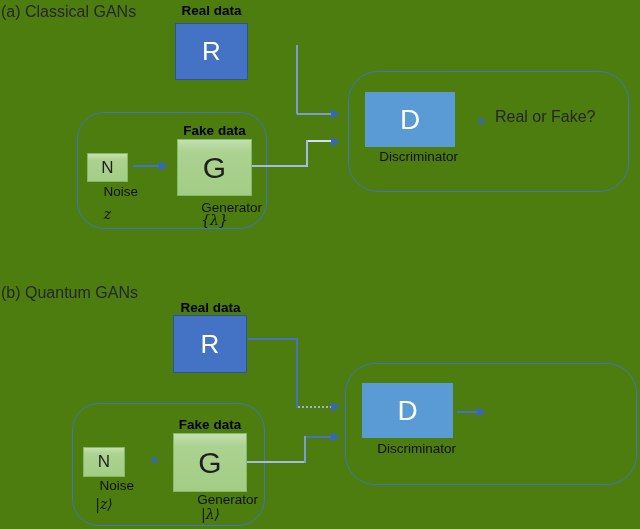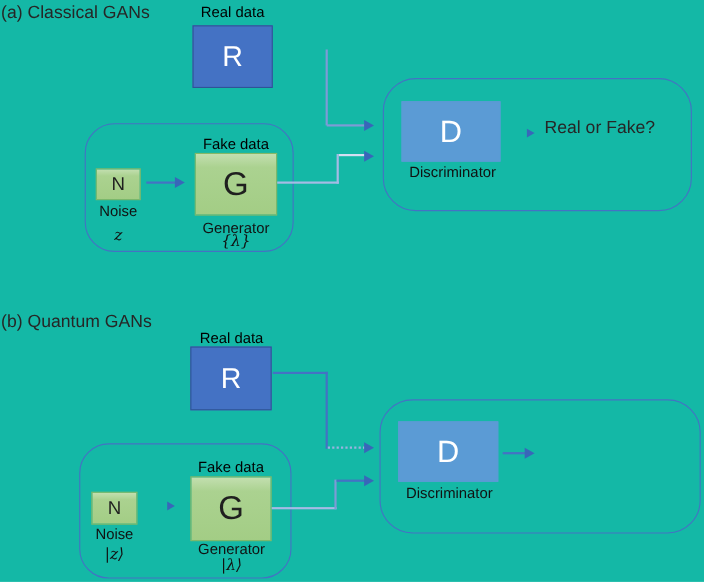--- a/index.html
+++ b/index.html
@@ -1,23 +1,23 @@
 <!DOCTYPE html>
 <html><head>
 <meta charset="utf-8">
 <style>
   html,body { margin:0; padding:0; background:#fff; }
   .canvas {
-    position:relative; width:640px; height:529px; background:#14b8a6;
+    position:relative; width:640px; height:529px; background:#4d7c0f;
     font-family:"Liberation Sans", sans-serif; color:#1a1a1a; overflow:hidden;
   }
   .abs { position:absolute; }
   .section-label { font-size:16px; color:#262626; }
-  .data-label { font-weight:normal; font-size:13.5px; color:#000; text-align:center; }
-  .caption { font-size:13.5px; color:#111; text-align:center; }
+  .data-label { font-weight:bold; font-size:13.5px; color:#000; text-align:center; }
+  .caption { font-size:13.5px; color:#111; text-align:right; }
   .math { font-family:"DejaVu Serif", serif; font-style:italic; font-size:14px; text-align:center; color:#111; }
   .serif-out { font-family:"DejaVu Serif", serif; font-size:17px; color:#111; }
   .sans-out { font-size:16px; color:#262626; }
 
   .box { display:flex; align-items:center; justify-content:center; box-sizing:border-box; }
   .box-blue   { background:#4472C4; border:1px solid #2F5496; color:#fff; }
   .box-blue-l { background:#5B9BD5; border:1px solid #5B9BD5; color:#fff; }
   .box-green  { background:linear-gradient(180deg,#c3dfb0 0%, #abd290 22%, #a3cd85 100%);
                 border:1px solid #85b966; color:#1f1f1f; }
 

